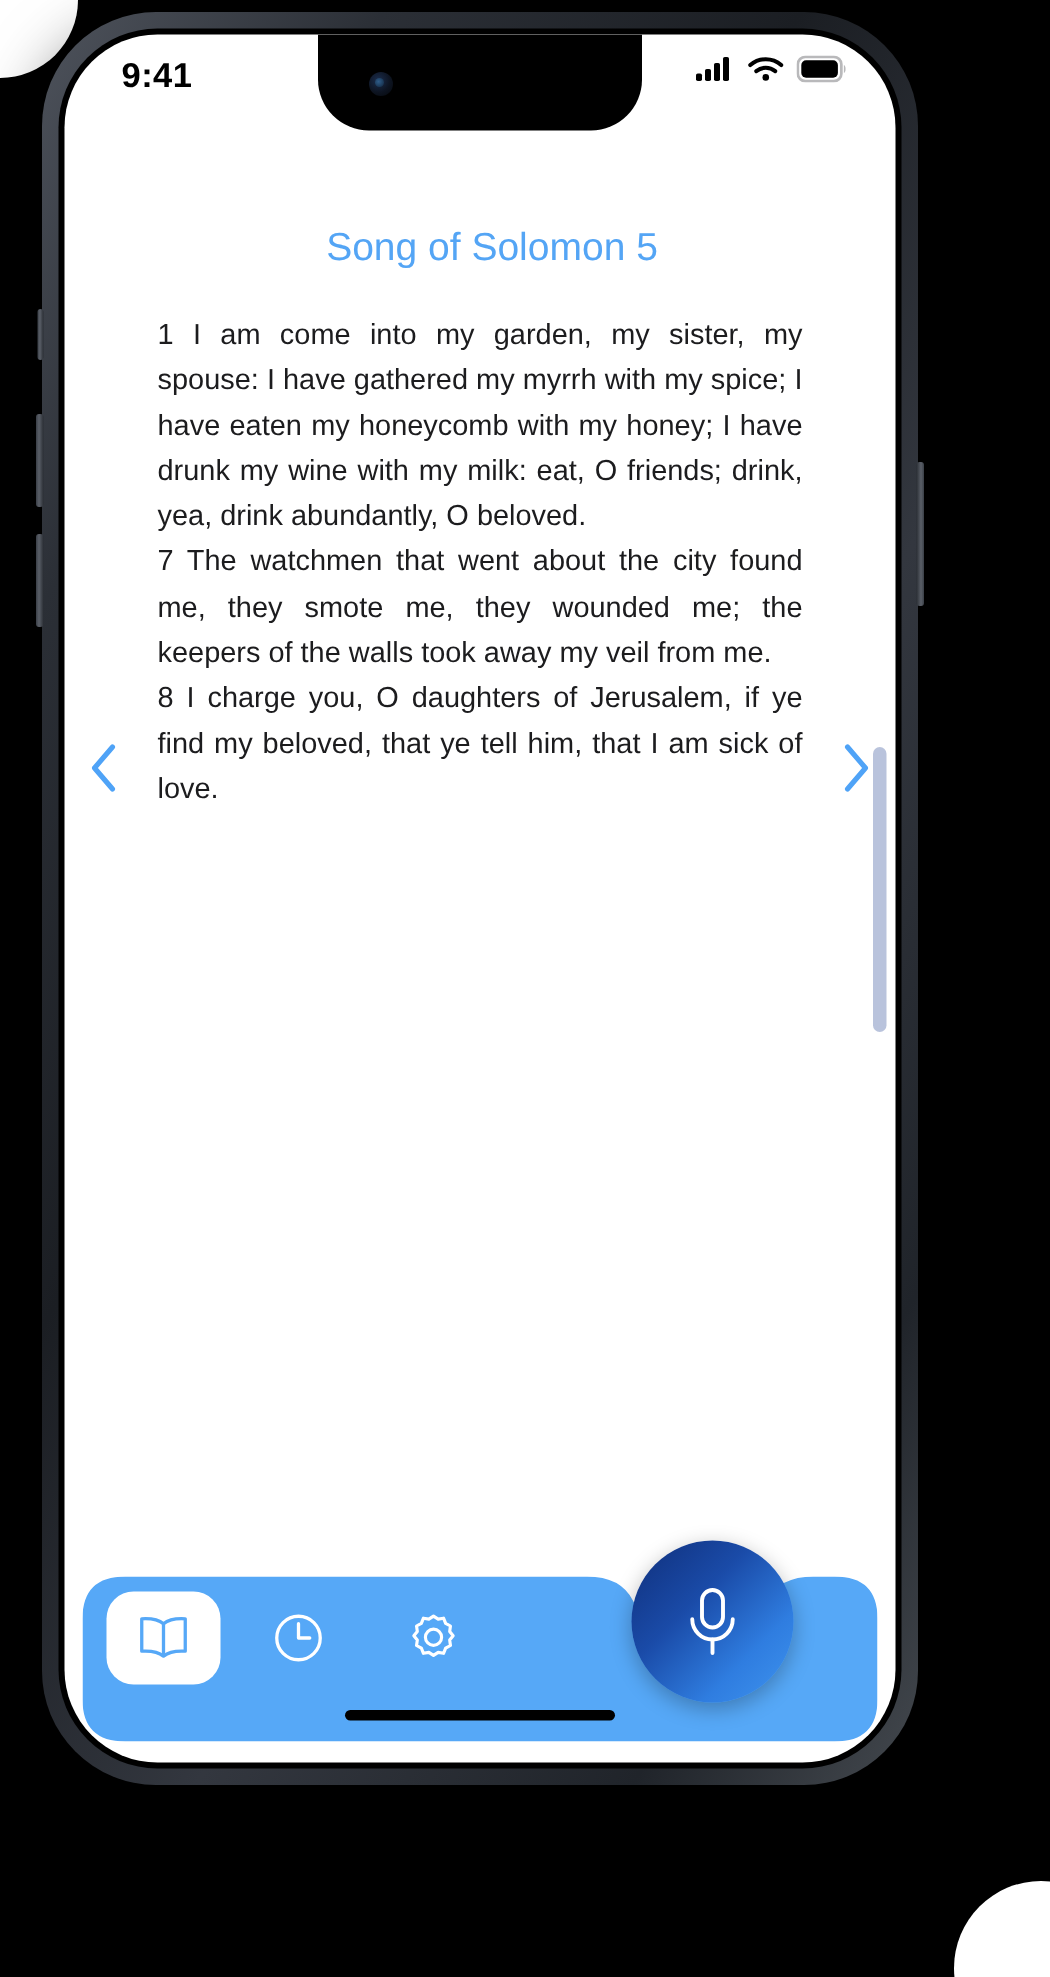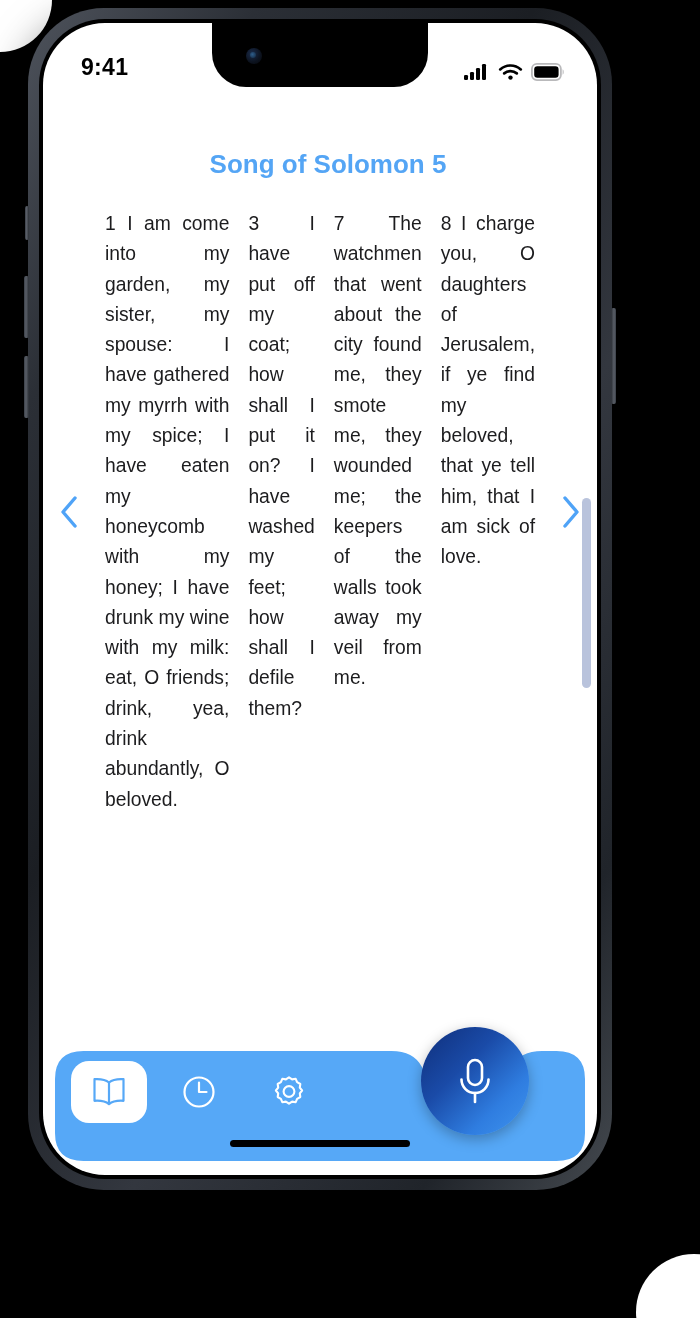--- a/index.html
+++ b/index.html
@@ -113,21 +113,21 @@
     border-radius: 50%;
     background: radial-gradient(circle at 40% 40%, #2f5d8a, #10253c);
   }
 
   
   .status-bar {
     position: absolute;
     left: 0; right: 0; top: 0;
     height: 58px;
     display: flex;
-    align-items: flex-end;
+    align-items: flex-start;
     justify-content: space-between;
     padding: 14px 32px 0 38px;
     box-sizing: border-box;
     z-index: 45;
   }
   .status-time {
     font-size: 23px;
     font-weight: bold;
     color: #000;
     letter-spacing: 0.3px;
@@ -138,41 +138,40 @@
     gap: 8px;
   }
 
   
   .chapter-title {
     position: absolute;
     left: 16px; right: 0;
     top: 126px;
     text-align: center;
     font-size: 26px;
-    font-weight: bold;
+    font-weight: normal;
     color: #54a5f5;
     z-index: 10;
   }
 
   
   .reader {
     position: absolute;
     left: 0; right: 0;
     top: 180px;
     bottom: 0;
     overflow: hidden;
   }
   .verses {
     position: absolute;
     left: 62px;
     right: 62px;
     top: 6px;
     display: flex;
-    flex-direction: row;
-    gap: 19px;
+    flex-direction: column;
   }
   .verse {
     font-size: 19.3px;
     line-height: 30.3px;
     color: #1c1c1e;
     text-align: justify;
     margin: 0;
   }
   .verse .vnum {
     font-weight: normal;
@@ -320,21 +319,20 @@
             <path d="M31.6 6.3c1.5 0.6 1.5 4.8 0 5.4z" fill="#b9b9bb"></path>
           </svg>
         </div>
       </div>
 
       <div class="chapter-title">Song of Solomon 5</div>
 
       <div class="reader">
         <div class="verses" id="verses-container">
             <p class="verse"><span class="vnum">1</span> <span>I am come into my garden, my sister, my spouse: I have gathered my myrrh with my spice; I have eaten my honeycomb with my honey; I have drunk my wine with my milk: eat, O friends; drink, yea, drink abundantly, O beloved.</span></p>
-            <p class="verse"><span class="vnum">3</span> <span>I have put off my coat; how shall I put it on? I have washed my feet; how shall I defile them?</span></p>
             <p class="verse"><span class="vnum">7</span> <span>The watchmen that went about the city found me, they smote me, they wounded me; the keepers of the walls took away my veil from me.</span></p>
             <p class="verse"><span class="vnum">8</span> <span>I charge you, O daughters of Jerusalem, if ye find my beloved, that ye tell him, that I am sick of love.</span></p>
           </div>
       </div>
 
       <div class="nav-arrow nav-prev">
         <svg width="22" height="34" viewBox="0 0 22 34">
           <path d="M17 3 L5 17 L17 31" stroke="#4fa3f7" stroke-width="3.4" fill="none" stroke-linecap="round" stroke-linejoin="round"></path>
         </svg>
       </div>

